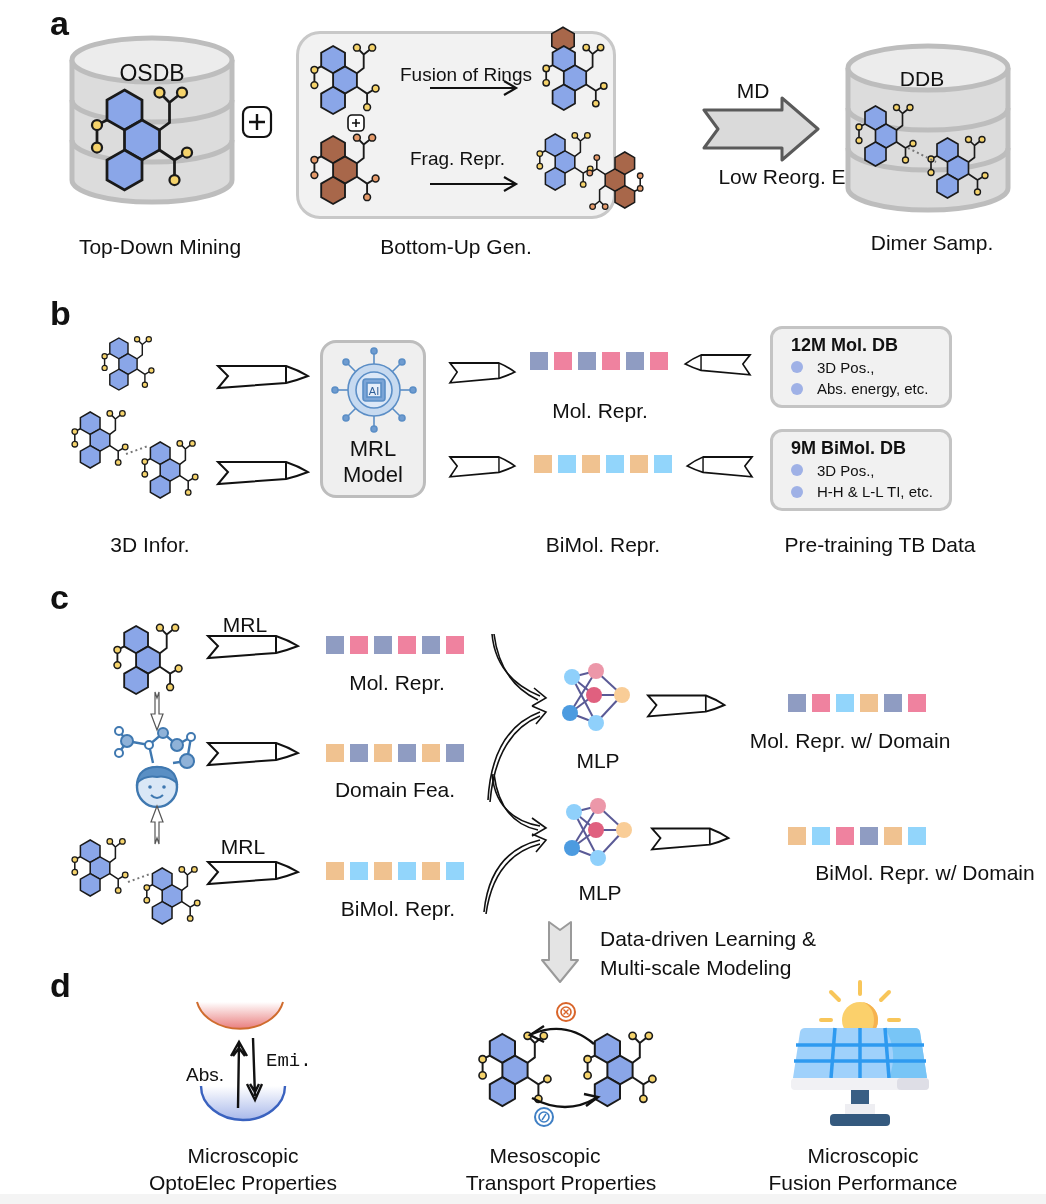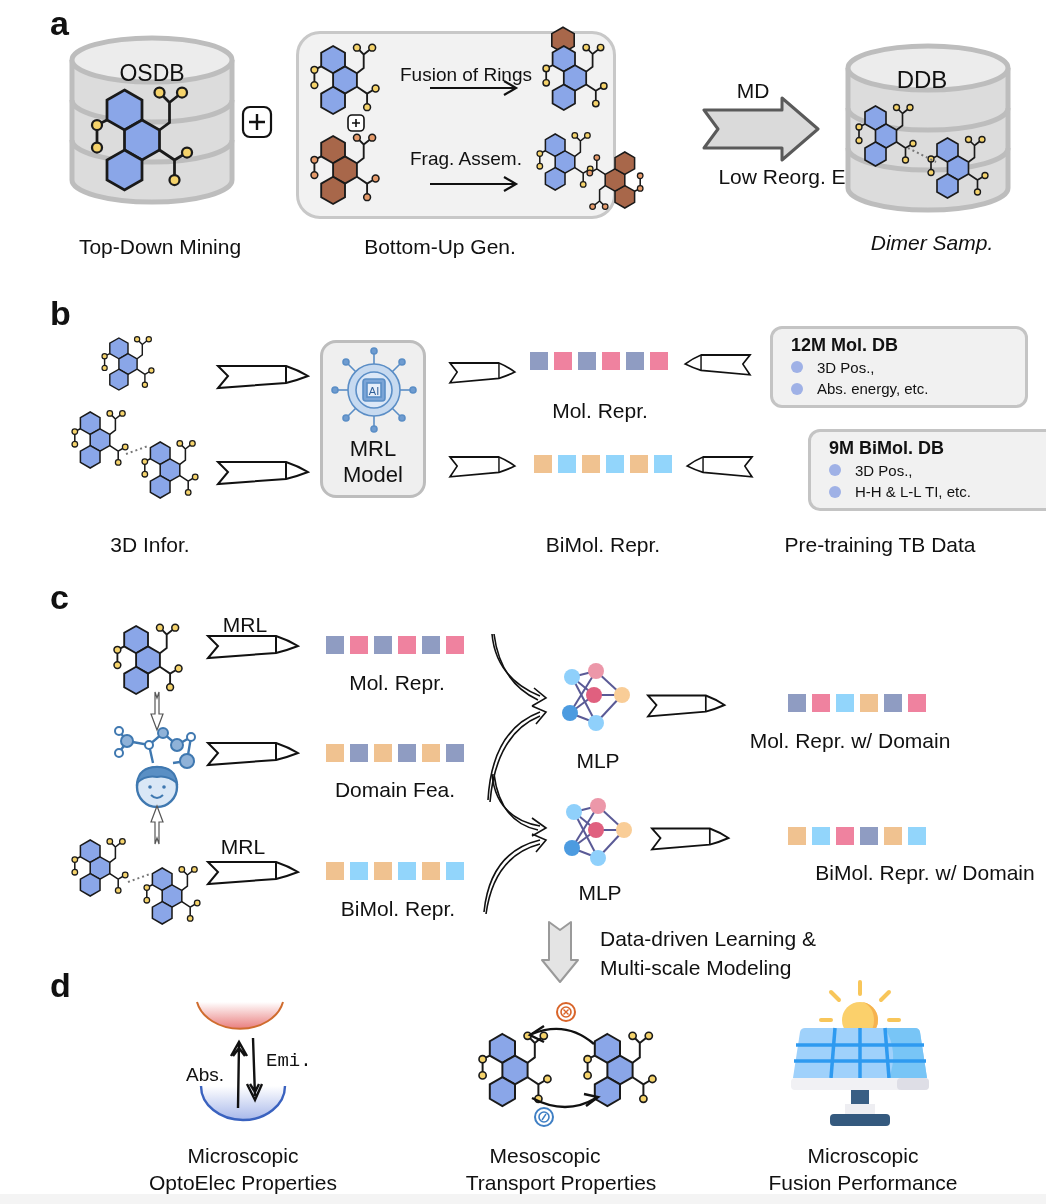--- a/index.html
+++ b/index.html
@@ -9,21 +9,21 @@
   .label { position:absolute; font-size:21px; line-height:1.2; white-space:nowrap; }
   .label.center { transform:translateX(-50%); text-align:center; }
   .small-label { position:absolute; font-size:19px; white-space:nowrap; }
   svg { position:absolute; overflow:visible; }
   .gen-box { position:absolute; left:296px; top:31px; width:320px; height:188px;
              border:3px solid #c8c8c8; border-radius:24px; background:#f2f2f2; box-sizing:border-box; }
   .mrl-box { position:absolute; left:320px; top:340px; width:106px; height:158px;
              border:3px solid #bdbdbd; border-radius:16px; background:#efefef; box-sizing:border-box; }
   .mrl-box .mrl-text { position:absolute; left:0; right:0; bottom:8px; text-align:center;
                        font-size:22px; line-height:1.15; }
-  .db-box { position:absolute; width:258px; border:3px solid #c4c4c4; border-radius:12px;
+  .db-box { position:absolute; width:182px; border:3px solid #c4c4c4; border-radius:12px;
             background:#f1f1f1; box-sizing:border-box; padding:6px 12px 12px 18px; }
   .db-box .db-title { font-weight:bold; font-size:18px; line-height:1.2; }
   .db-box .db-item { font-size:15px; line-height:1.45; display:flex; align-items:center; }
   .db-box .dot { width:12px; height:12px; border-radius:50%; background:#9fb1e6; margin-right:14px; flex:none; }
   .repr { position:absolute; display:flex; gap:6px; }
   .repr .cell { width:18px; height:18px; }
   .bottom-fade { position:absolute; left:0; top:1194px; width:1046px; height:10px; background:#f4f4f4; }
 </style>
 </head>
 <body>
@@ -102,44 +102,44 @@
   <use href="#mol-brown" transform="scale(0.85)"></use>
 </svg>
 <div class="small-label" style="left:400px;top:64px;">Fusion of  Rings</div>
 <svg style="left:430px;top:80px;" width="90" height="16">
   <path d="M0,8 H86 M74,1 L86,8 L74,15" fill="none" stroke="#111" stroke-width="2.2"></path>
 </svg>
 <svg style="left:575px;top:78px;" width="1" height="1">
   <polygon points="0,-16 14,-8 14,8 0,16 -14,8 -14,-8" fill="#a8674a" stroke="#1a1a1a" stroke-width="2" transform="translate(-12,-38) scale(0.8)"></polygon>
   <use href="#mol-blue" transform="scale(0.8)"></use>
 </svg>
-<div class="small-label" style="left:410px;top:148px;">Frag. Assem.</div>
+<div class="small-label" style="left:410px;top:148px;">Frag. Repr.</div>
 <svg style="left:430px;top:176px;" width="90" height="16">
   <path d="M0,8 H86 M74,1 L86,8 L74,15" fill="none" stroke="#111" stroke-width="2.2"></path>
 </svg>
 <svg style="left:565px;top:162px;" width="1" height="1">
   <use href="#mol-blue" transform="scale(0.7)"></use>
   <use href="#mol-brown" transform="translate(50,18) scale(0.7) rotate(180)"></use>
 </svg>
-<div class="label center" style="left:440px;top:234px;">Bottom-Up Gen.</div>
+<div class="label center" style="left:456px;top:234px;">Bottom-Up Gen.</div>
 
 <div class="label center" style="left:753px;top:78px;">MD</div>
 <svg style="left:702px;top:96px;" width="120" height="66">
   <path d="M2,14 H80 V2 L116,33 L80,64 V52 H2 L16,33 Z" fill="#dadada" stroke="#5a5a5a" stroke-width="3" stroke-linejoin="round"></path>
 </svg>
 <div class="label center" style="left:764px;top:164px;margin-left:18px;">Low Reorg. E</div>
 
 <svg style="left:848px;top:48px;" width="160" height="170">
   <use href="#db-cylinder"></use>
   <use href="#mol-blue" transform="translate(38,88) scale(0.75)"></use>
   <use href="#mol-blue" transform="translate(110,120) scale(0.75)"></use>
   <path d="M60,100 L88,114" stroke="#777" stroke-width="2" stroke-dasharray="2,3"></path>
 </svg>
-<div class="label center" style="left:922px;top:66px;font-size:24px;">DDB</div>
-<div class="label center" style="left:932px;top:230px;font-style:italic;">Dimer Samp.</div>
+<div class="label center" style="left:922px;top:66px;font-size:21px;">DDB</div>
+<div class="label center" style="left:932px;top:230px;">Dimer Samp.</div>
 
 <div class="panel-letter" style="left:50px;top:296px;">b</div>
 
 <svg style="left:128px;top:364px;" width="1" height="1">
   <use href="#mol-blue" transform="scale(0.65)"></use>
 </svg>
 <svg style="left:100px;top:440px;" width="1" height="1">
   <use href="#mol-blue" transform="scale(0.7)"></use>
   <use href="#mol-blue" transform="translate(70,30) scale(0.7)"></use>
   <path d="M26,14 L48,6" stroke="#777" stroke-width="2" stroke-dasharray="2,3"></path>
@@ -221,21 +221,21 @@
   <div class="db-title">12M Mol. DB</div>
   <div class="db-item">
       <span class="dot"></span>
       <span>3D Pos.,</span>
     </div>
   <div class="db-item">
       <span class="dot"></span>
       <span>Abs. energy, etc.</span>
     </div>
 </div>
-<div class="db-box" style="left:770px;top:429px;height:82px;margin-left:38px;">
+<div class="db-box" style="left:770px;top:429px;height:82px;">
   <div class="db-title">9M BiMol. DB</div>
   <div class="db-item">
       <span class="dot"></span>
       <span>3D Pos.,</span>
     </div>
   <div class="db-item">
       <span class="dot"></span>
       <span>H-H &amp; L-L TI, etc.</span>
     </div>
 </div>

